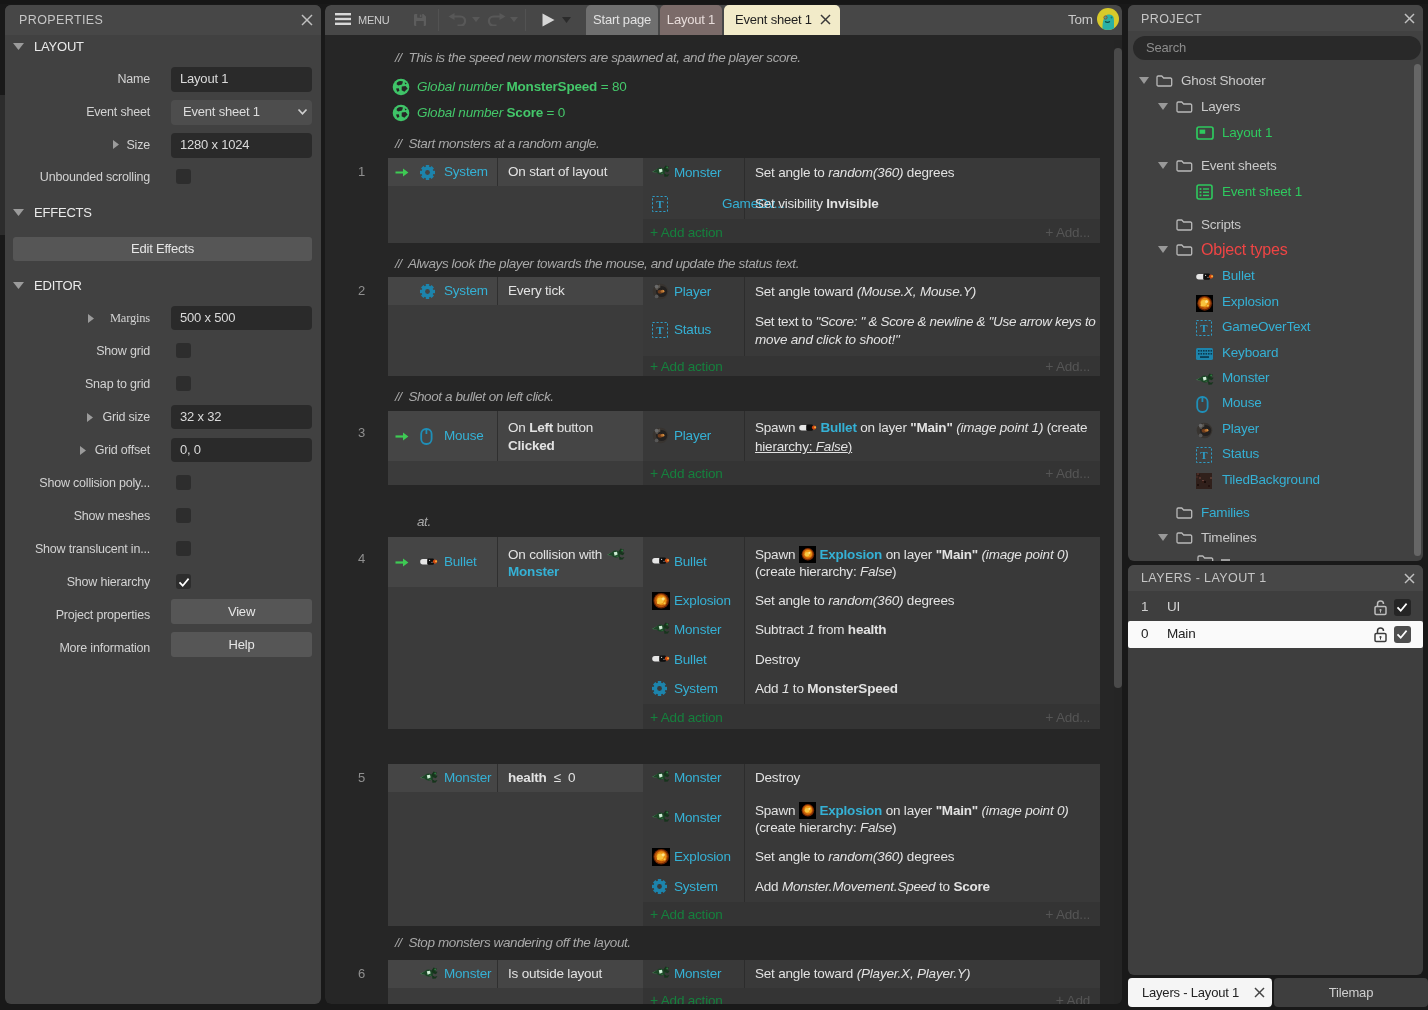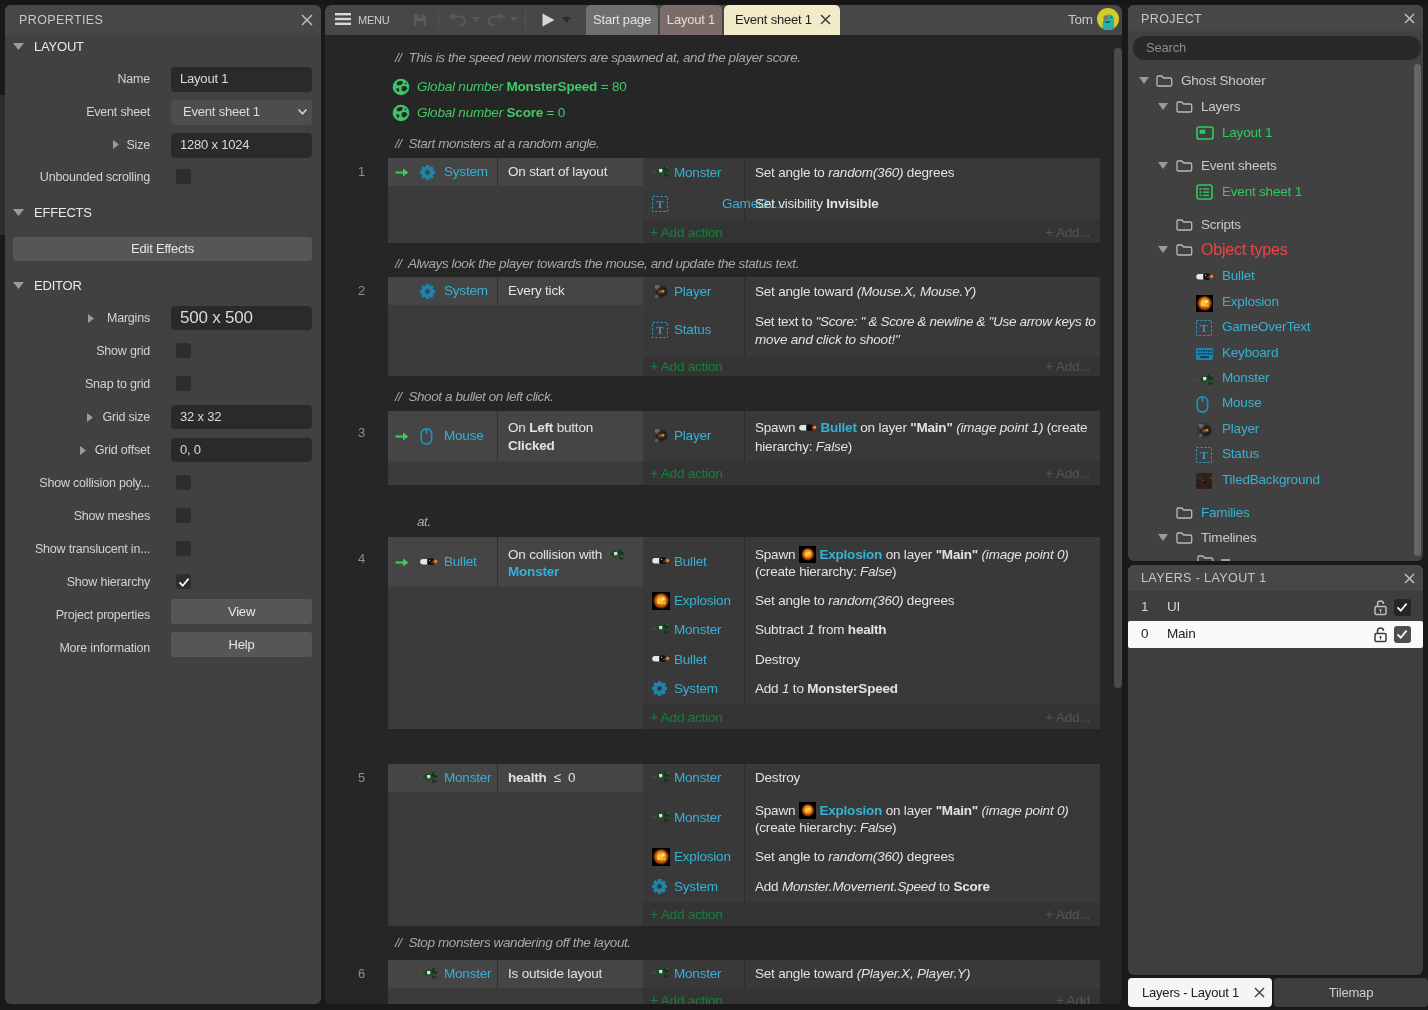--- a/index.html
+++ b/index.html
@@ -44,26 +44,26 @@
 <svg style="position:absolute;left:13px;top:209px" width="11" height="7">
     <path d="M0 0 H11 L5.5 7 Z" fill="#9b9b9b"></path>
   </svg>
 <div class="t " style="left:34px;top:204px;color:#eaeaea;font-size:13px">EFFECTS</div>
 <div style="position:absolute;left:13px;top:237px;width:299px;height:24px;background:#565656;border-radius:3px"></div>
 <div class="t " style="left:0px;top:240px;left:13px;width:299px;text-align:center;color:#e6e6e6;font-size:13px">Edit Effects</div>
 <svg style="position:absolute;left:13px;top:282px" width="11" height="7">
     <path d="M0 0 H11 L5.5 7 Z" fill="#9b9b9b"></path>
   </svg>
 <div class="t " style="left:34px;top:277px;color:#eaeaea;font-size:13px">EDITOR</div>
-<div class="t r lbl" style="right:1278px;top:309px;">Margins</div>
+<div class="t r lbl" style="right:1278px;top:309px;font-family:Liberation Serif, serif;">Margins</div>
 <svg style="position:absolute;left:88px;top:313.5px" width="6" height="9">
     <path d="M0 0 L6 4.5 L0 9 Z" fill="#9b9b9b"></path>
   </svg>
 <div style="position:absolute;left:171px;top:306px;width:141px;height:24px;background:#2a2a2a;border-radius:4px"></div>
-<div class="t " style="left:180px;top:309px;color:#dadada;font-size:17px">500 x 500</div>
+<div class="t " style="left:180px;top:309px;color:#dadada;font-size:13px">500 x 500</div>
 <div class="t r lbl" style="right:1278px;top:342px;">Show grid</div>
 <div style="position:absolute;left:176px;top:343px;width:15px;height:15px;background:#2d2d2d;border-radius:3px"></div>
 <svg style="position:absolute;left:176px;top:343px" width="15" height="15"></svg>
 <div class="t r lbl" style="right:1278px;top:375px;">Snap to grid</div>
 <div style="position:absolute;left:176px;top:376px;width:15px;height:15px;background:#2d2d2d;border-radius:3px"></div>
 <svg style="position:absolute;left:176px;top:376px" width="15" height="15"></svg>
 <div class="t r lbl" style="right:1278px;top:408px;">Grid size</div>
 <svg style="position:absolute;left:87px;top:412.5px" width="6" height="9">
     <path d="M0 0 L6 4.5 L0 9 Z" fill="#9b9b9b"></path>
   </svg>
@@ -301,21 +301,21 @@
 <circle cx="11.4" cy="8" r="0.8" fill="#e0a050"></circle>
       </g>
     </svg>
 <div class="t cy es" style="left:674px;top:427px;">Player</div>
 <div class="t es" style="left:755px;top:419px;">Spawn <svg width="18" height="11" style="vertical-align:-1px">
         <rect x="0.2" y="3" width="9.4" height="5.4" rx="2.7" fill="#e6e6e6"></rect>
         <rect x="7.2" y="2.6" width="6.8" height="6.2" rx="1.4" fill="#0e0e0e"></rect>
         <circle cx="15" cy="5.6" r="2.1" fill="#d2480f"></circle>
         <circle cx="16.1" cy="5.3" r="1.1" fill="#f2a93b"></circle>
       </svg> <b class="cy">Bullet</b> on layer <b>"Main"</b> <i>(image point 1)</i> (create</div>
-<div class="t es" style="left:755px;top:438px;">hierarchy: <i>False</i>)</div>
+<div class="t es" style="left:755px;top:438px;text-decoration:underline;">hierarchy: <i>False</i>)</div>
 <div class="t dim" style="left:650px;top:464px;font-size:13.5px"><span style="font-size:14px">+</span> Add action</div>
 <div class="t r dim2" style="right:338px;top:464px;font-size:13.5px"><span style="font-size:14px">+</span> Add...</div>
 <div class="t cm" style="left:417px;top:513px;">at.</div>
 <div style="position:absolute;left:388px;top:537px;width:712px;height:192px;background:#3b3b3b;"></div>
 <div style="position:absolute;left:388px;top:537px;width:255px;height:50px;background:#454545;"></div>
 <div style="position:absolute;left:643px;top:537px;width:457px;height:192px;background:#393939;"></div>
 <div style="position:absolute;left:643px;top:704px;width:457px;height:25px;background:#343434;"></div>
 <div style="position:absolute;left:497px;top:537px;width:1px;height:50px;background:#2f2f2f;"></div>
 <div style="position:absolute;left:744px;top:537px;width:1px;height:167px;background:#2c2c2c;"></div>
 <div class="t " style="left:358px;top:550px;color:#8f8f8f;font-size:13px">4</div>

